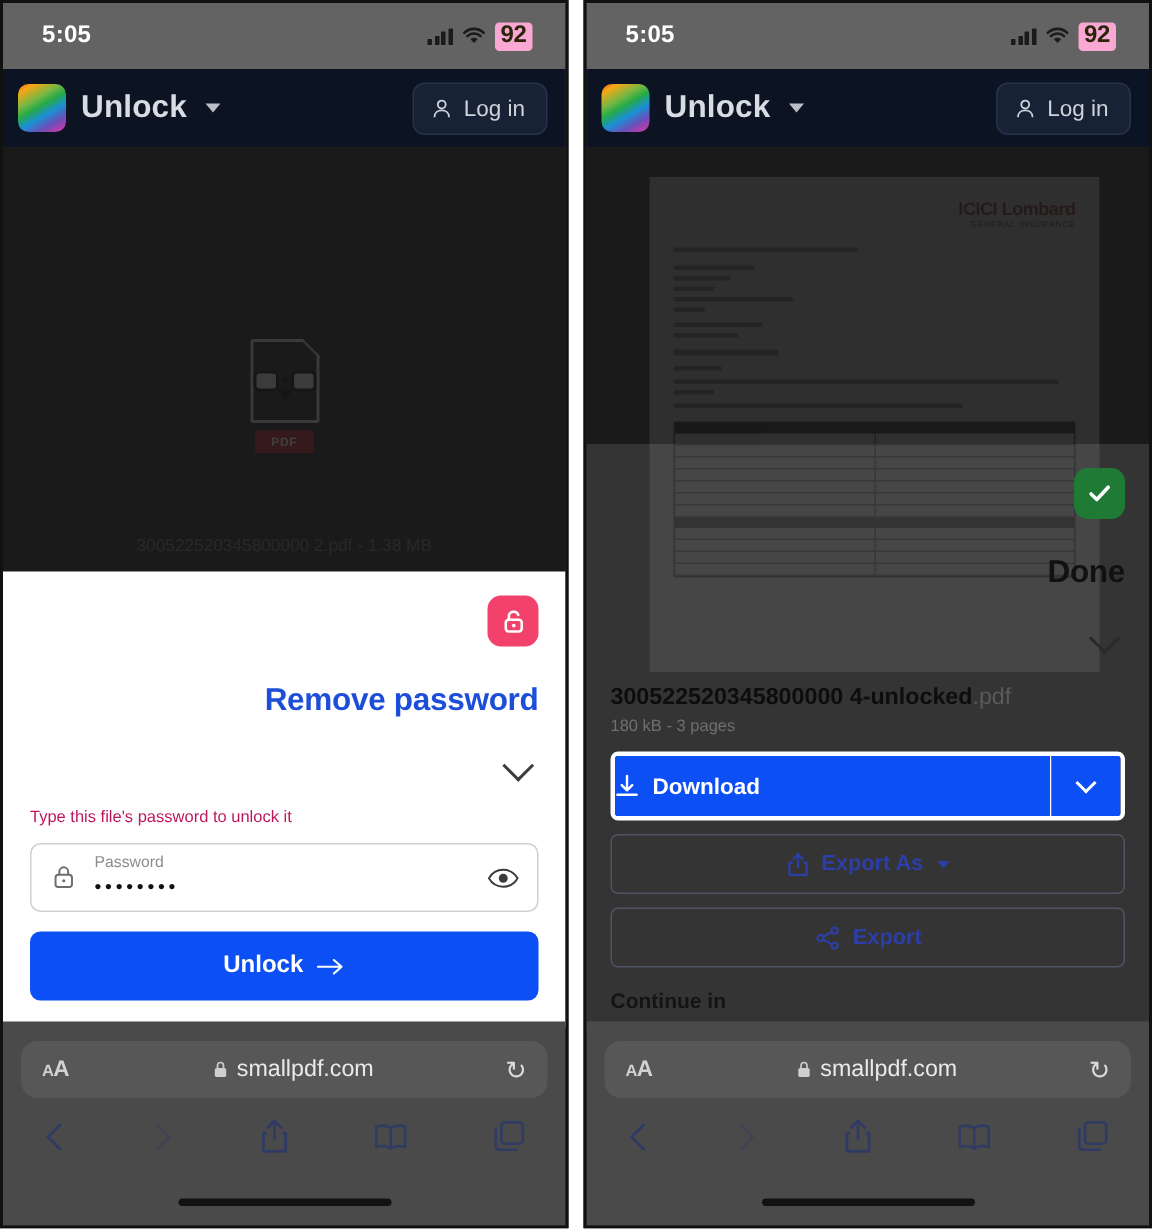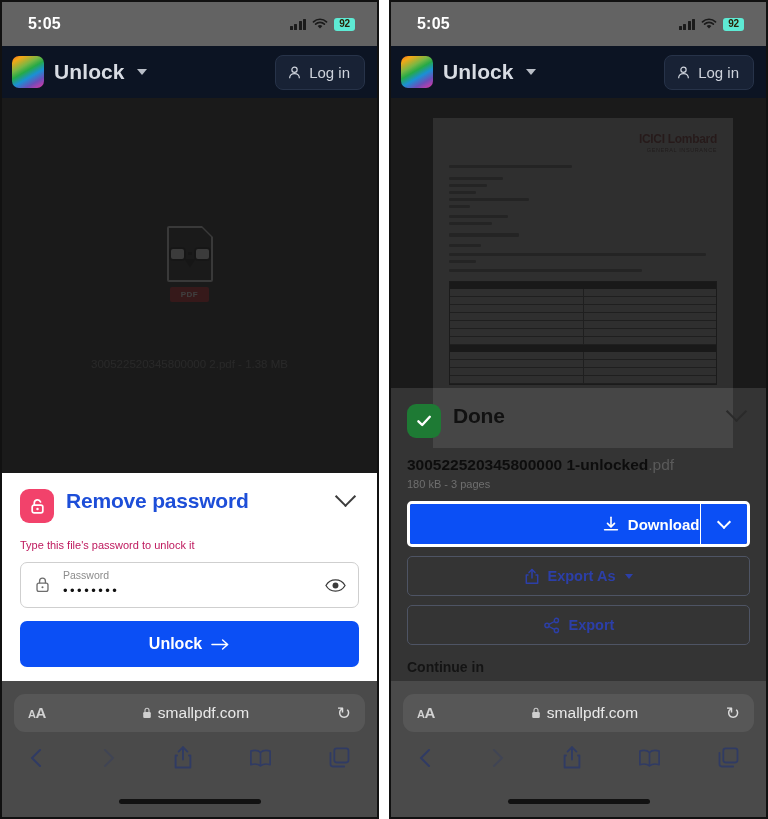--- a/index.html
+++ b/index.html
@@ -55,23 +55,23 @@
 
   .cell-bars { display: flex; align-items: flex-end; gap: 1.5px; height: 11px; }
   .cell-bars i { display: block; width: 3px; background: #1b1b1b; border-radius: .5px; }
   .cell-bars i:nth-child(1) { height: 4px; }
   .cell-bars i:nth-child(2) { height: 6px; }
   .cell-bars i:nth-child(3) { height: 8.5px; }
   .cell-bars i:nth-child(4) { height: 11px; }
 
   .wifi { width: 16px; height: 12px; position: relative; }
   .batt {
-    background: #5eead4;
+    background: #f9a8d4;
     color: #2a2408;
-    font-size: 10px;
+    font-size: 16px;
     font-weight: 700;
     border-radius: 3px;
     padding: 1.5px 4px 1.5px 4px;
     line-height: 1;
     min-width: 21px;
     text-align: center;
     letter-spacing: -.2px;
   }
 
   
@@ -209,21 +209,21 @@
   .scrim { position: absolute; inset: 0; background: rgba(0,0,0,.42); }
 
   
   .sheet {
     position: absolute;
     left: 0; right: 0; bottom: 0;
     background: #ffffff;
     padding: 16px 18px 18px;
     z-index: 25;
   }
-  .sheet-head { display: flex; align-items: flex-start; gap: 12px; }
+  .sheet-head { display: flex; align-items: flex-end; gap: 24px; flex-direction: column; }
   .tile {
     width: 34px; height: 34px; border-radius: 9px;
     display: flex; align-items: center; justify-content: center; flex: none;
   }
   .tile.pink { background: #f2426b; }
   .tile.green { background: #1e7a34; }
   .sheet-title { font-size: 21px; font-weight: 700; color: #1d4ed8; letter-spacing: -.2px; }
   .chev {
     margin-left: auto; width: 15px; height: 15px;
     border-right: 2.5px solid #3c3c3c; border-bottom: 2.5px solid #3c3c3c;
@@ -274,21 +274,21 @@
 
   .dl-wrap {
     margin-top: 11px;
     border: 3px solid #ffffff;
     border-radius: 5px;
     display: flex;
     overflow: hidden;
   }
   .dl-main {
     flex: 1; height: 40px; background: #0b4ff5;
-    display: flex; align-items: center; justify-content: flex-end; gap: 9px;
+    display: flex; align-items: center; justify-content: flex-start; gap: 9px;
     color: #fff; font-size: 15px; font-weight: 700;
   }
   .dl-split { width: 1.5px; background: #ffffff; }
   .dl-caret {
     width: 46px; background: #0b4ff5;
     display: flex; align-items: center; justify-content: center;
   }
   .chev-sm {
     width: 10px; height: 10px;
     border-right: 2px solid #fff; border-bottom: 2px solid #fff;
@@ -611,21 +611,21 @@
           <div class="tile green">
             <svg width="20" height="20" viewBox="0 0 20 20">
               <path d="M4.4 10.3 8.2 14 15.8 5.8" stroke="#fff" stroke-width="2.4" fill="none" stroke-linecap="round" stroke-linejoin="round"></path>
             </svg>
           </div>
           <div class="sheet-title">Done</div>
           <div class="chev"></div>
         </div>
 
         <div class="done-file">
-          <span>300522520345800000 1-unlocked</span><span class="ext">.pdf</span>
+          <span>300522520345800000 4-unlocked</span><span class="ext">.pdf</span>
         </div>
         <div class="done-size">180 kB - 3 pages</div>
 
         <div class="dl-wrap">
           <div class="dl-main">
             <svg width="16" height="17" viewBox="0 0 16 17">
               <path d="M8 1.3v9.2" stroke="#fff" stroke-width="1.6" stroke-linecap="round"></path>
               <path d="M4.5 7.4 8 10.9l3.5-3.5" stroke="#fff" stroke-width="1.6" fill="none" stroke-linecap="round" stroke-linejoin="round"></path>
               <path d="M1.6 13.8h12.8" stroke="#fff" stroke-width="1.6" stroke-linecap="round"></path>
             </svg>

